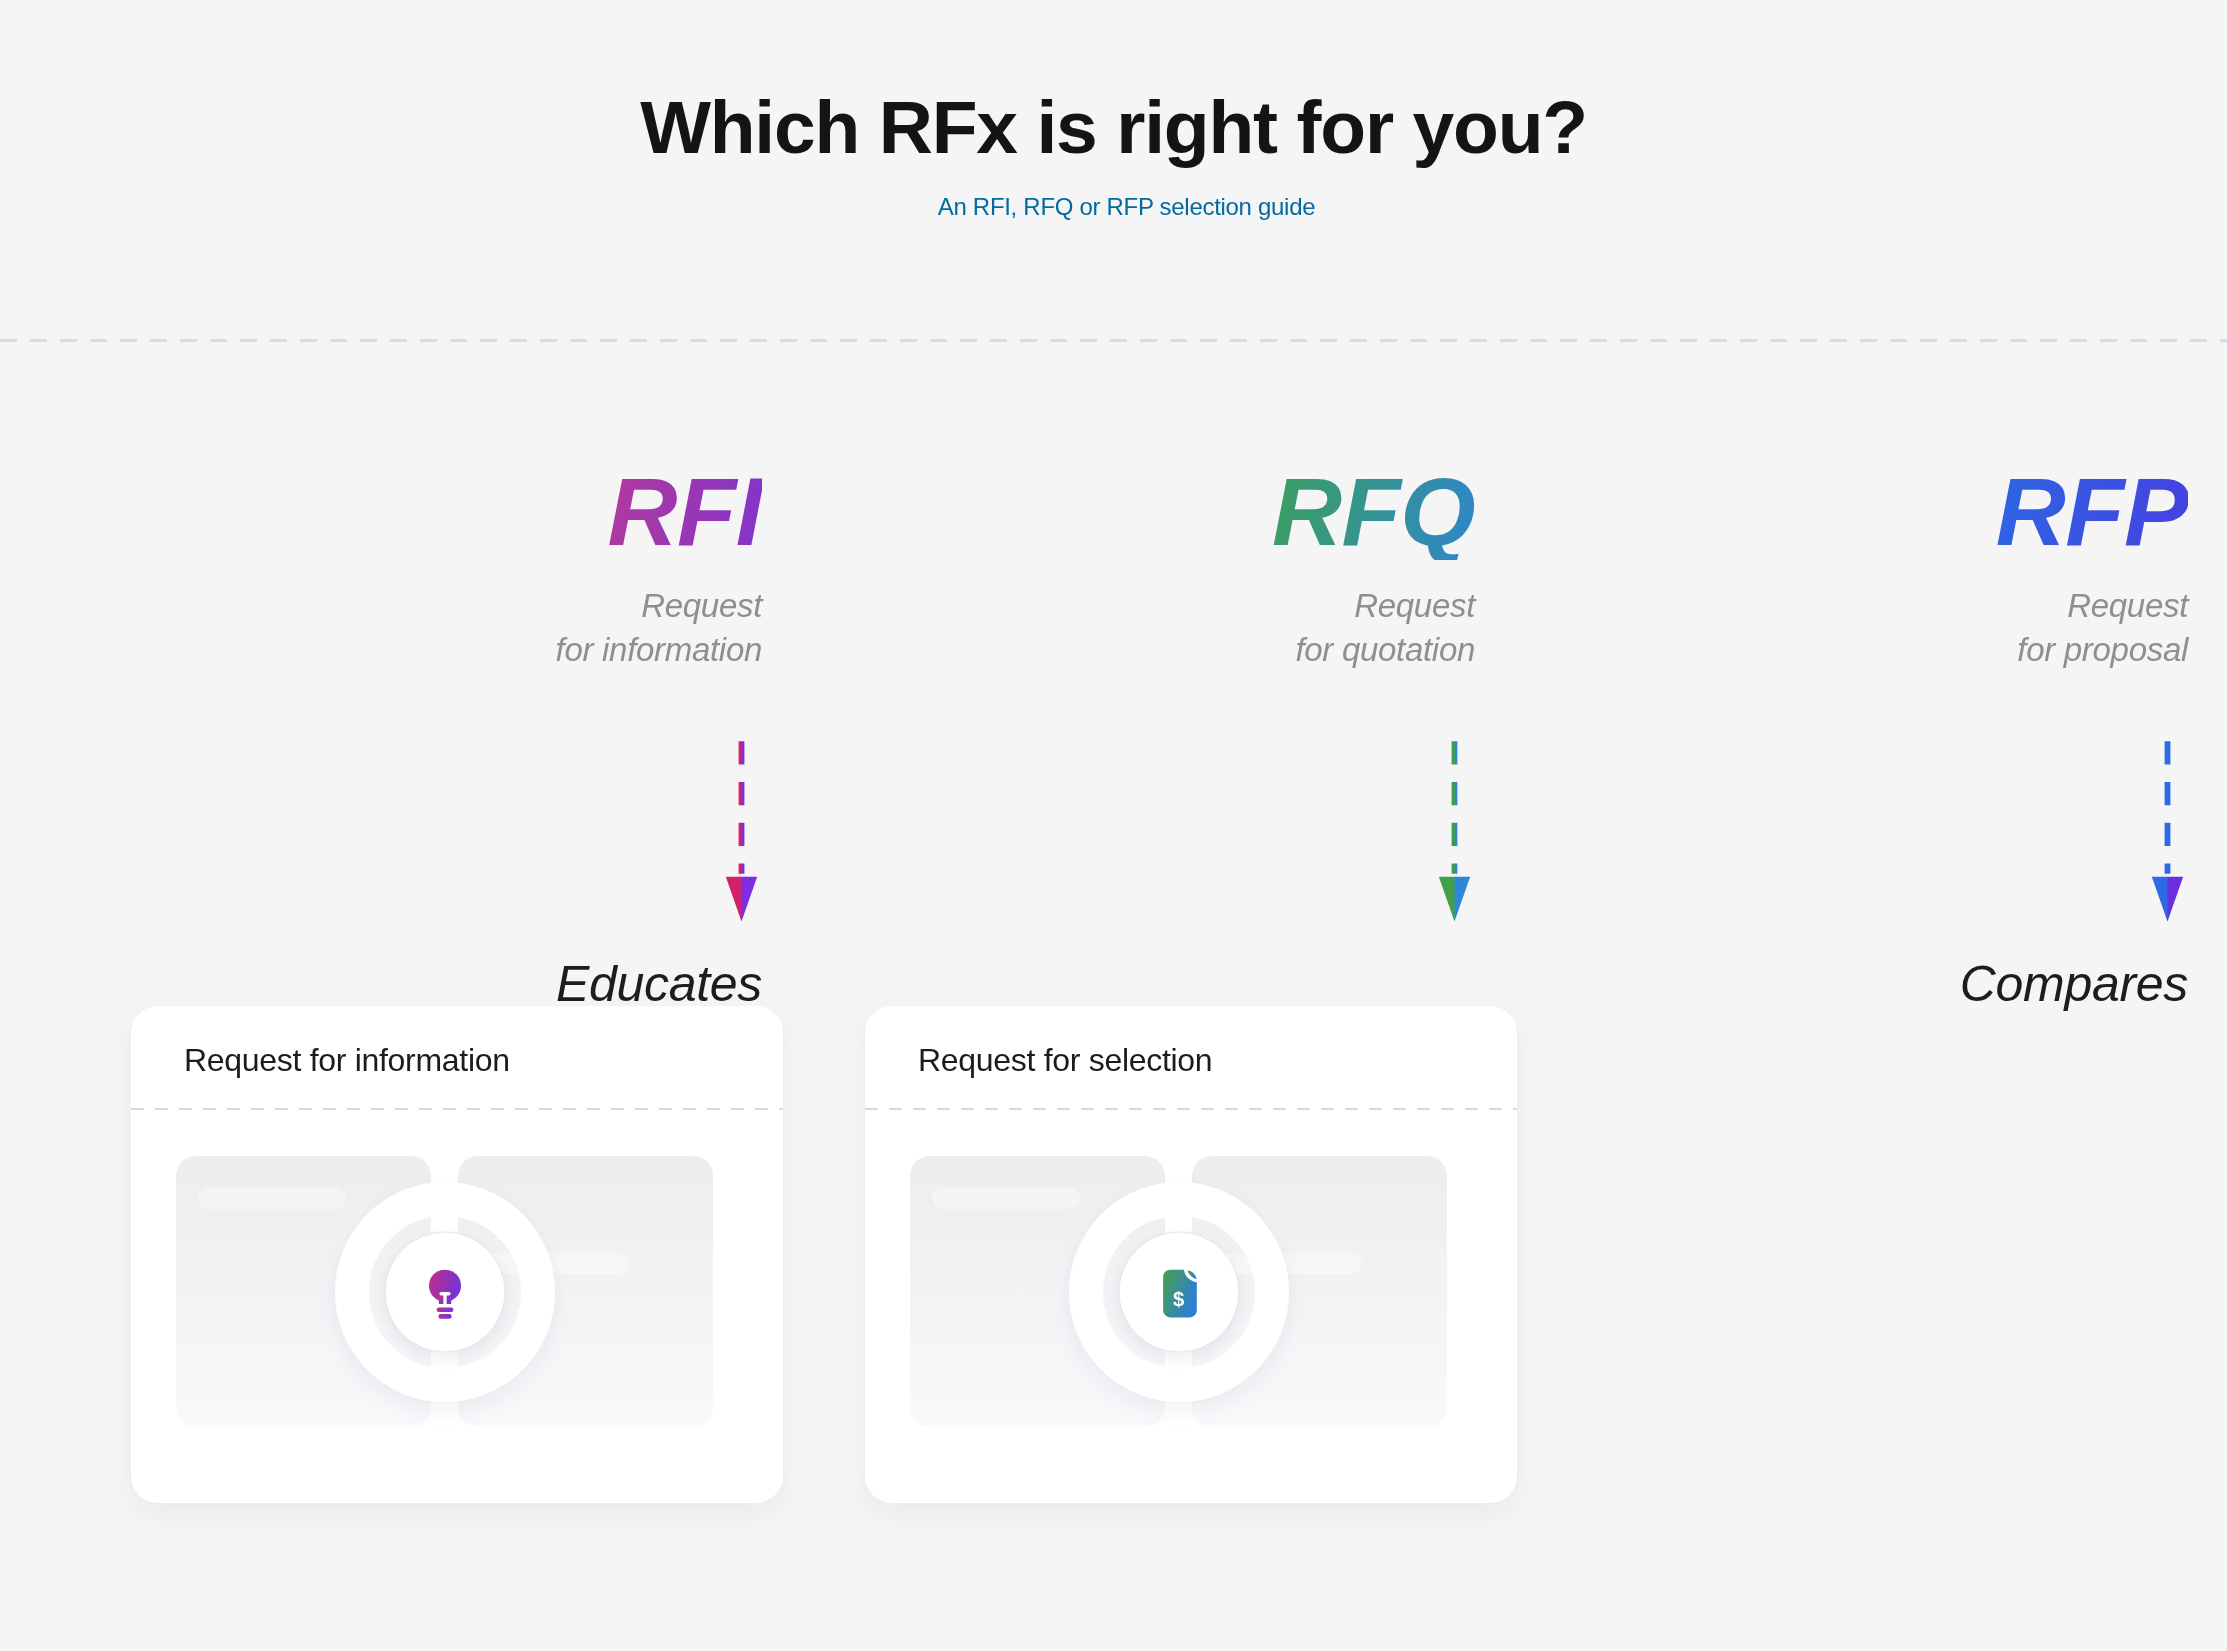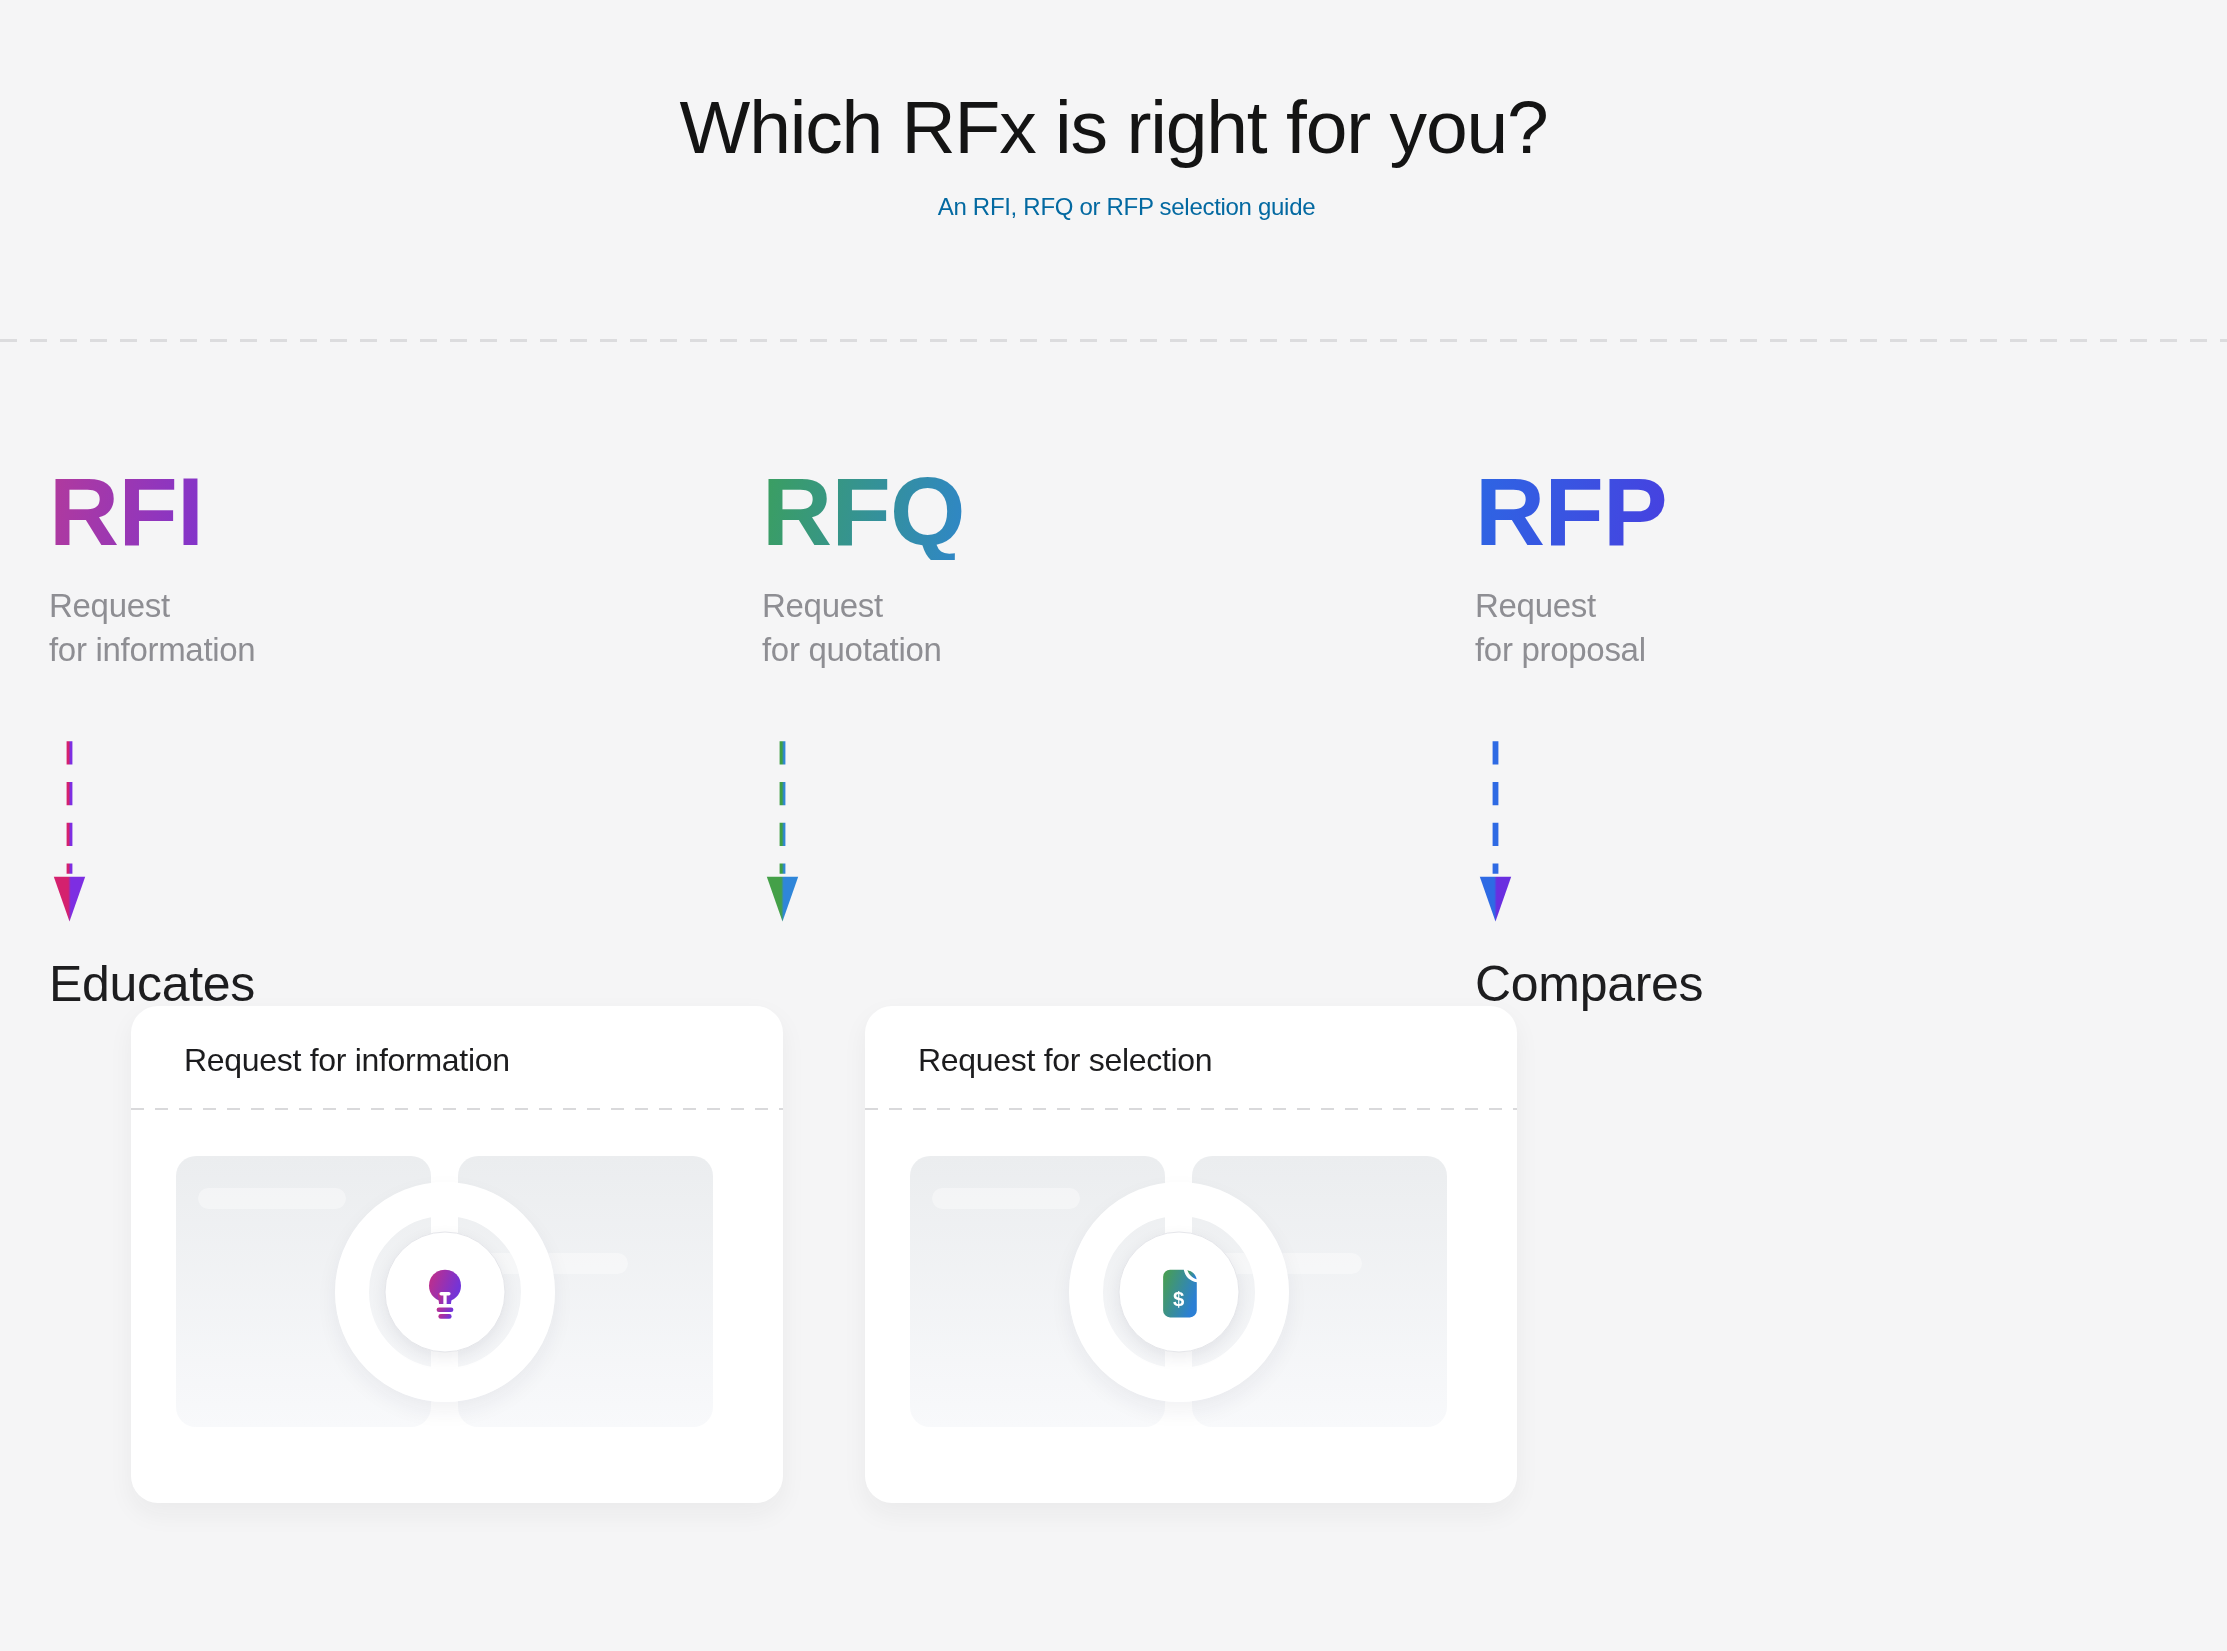--- a/index.html
+++ b/index.html
@@ -1,28 +1,28 @@
 <!DOCTYPE html>
 <html style="font-size:9.3px"><head>
 <meta charset="utf-8">
 <style>
   html,body{margin:0;padding:0;}
   body{width:2227px;height:1651px;font-family:"Liberation Sans","DejaVu Sans",sans-serif;}
   #canvas{position:relative;width:2227px;height:1651px;background:#f5f5f6;overflow:hidden;}
 
   
   .header{position:absolute;top:86px;left:0;width:100%;text-align:center;}
-  .title{font-size:75px;font-weight:400;color:#141414;letter-spacing:-1.2px;line-height:1.1;}
+  .title{font-size:75px;font-weight:700;color:#141414;letter-spacing:-1.2px;line-height:1.1;}
   .subtitle{margin-top:24px;font-size:24px;font-weight:400;color:#0369a1;letter-spacing:-0.3px;padding-left:26px;}
   .top-divider{position:absolute;top:339px;left:0;width:100%;height:2.9px;
     background:repeating-linear-gradient(90deg,#dcdcde 0 17.4px,transparent 17.4px 30px);}
 
   
   .columns{position:absolute;top:463px;left:49px;width:2140px;display:flex;}
-  .column{width:713px;text-align:left;}
+  .column{width:713px;text-align:right;font-style:italic;}
   .acronym{font-size:97px;font-weight:700;line-height:1;letter-spacing:-0.6px;
     background:linear-gradient(100deg,var(--c1),var(--c2));
     -webkit-background-clip:text;background-clip:text;color:transparent;display:inline-block;}
   .col-sub{margin-top:24px;font-size:33px;line-height:1.32;color:#8e8e93;letter-spacing:-0.3px;}
   .arrow-wrap{margin-top:68px;height:186px;}
   .action{margin-top:30px;font-size:50px;font-weight:500;color:#1d1d1f;letter-spacing:-0.3px;}
 
   
   .cards{position:absolute;top:1006px;left:131px;display:flex;gap:82px;}
   .card{position:relative;width:628px;height:497px;background:#ffffff;border-radius:27px;

